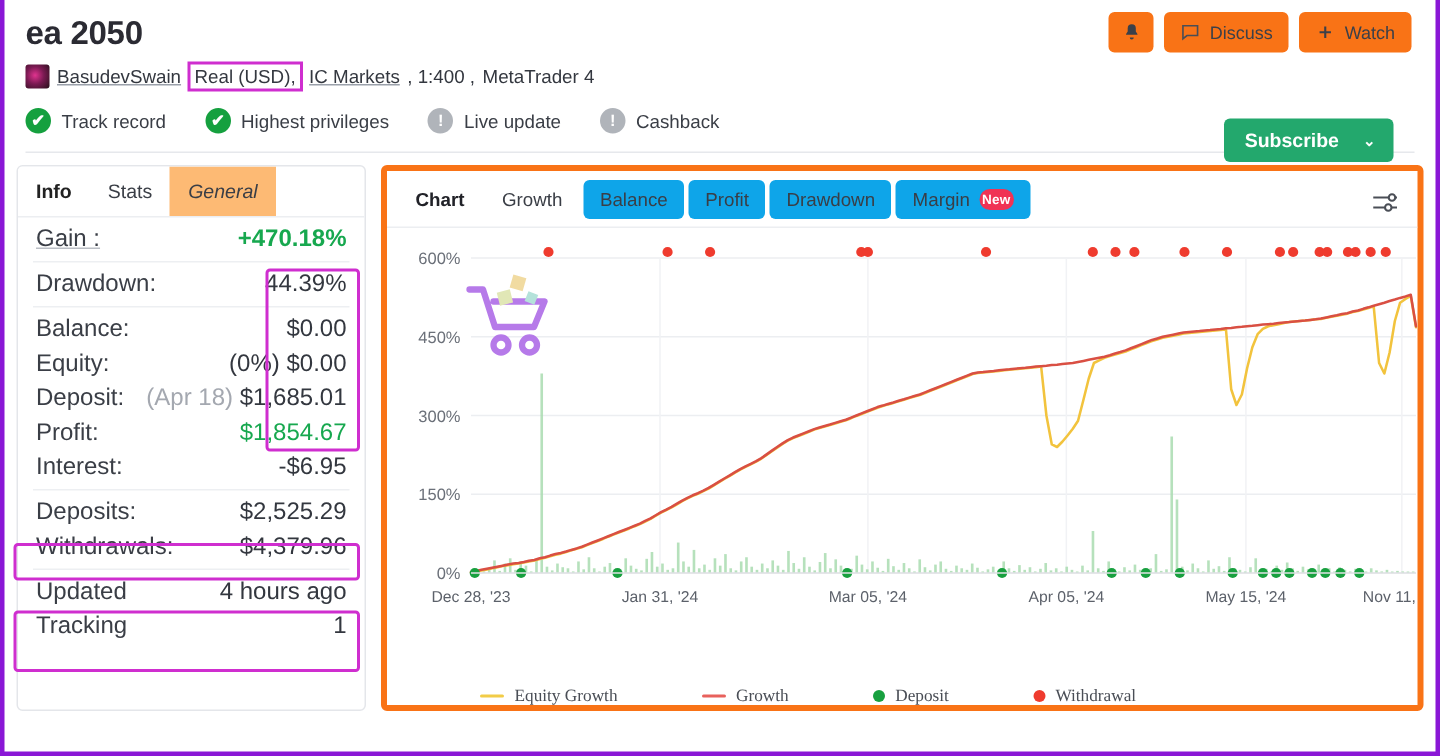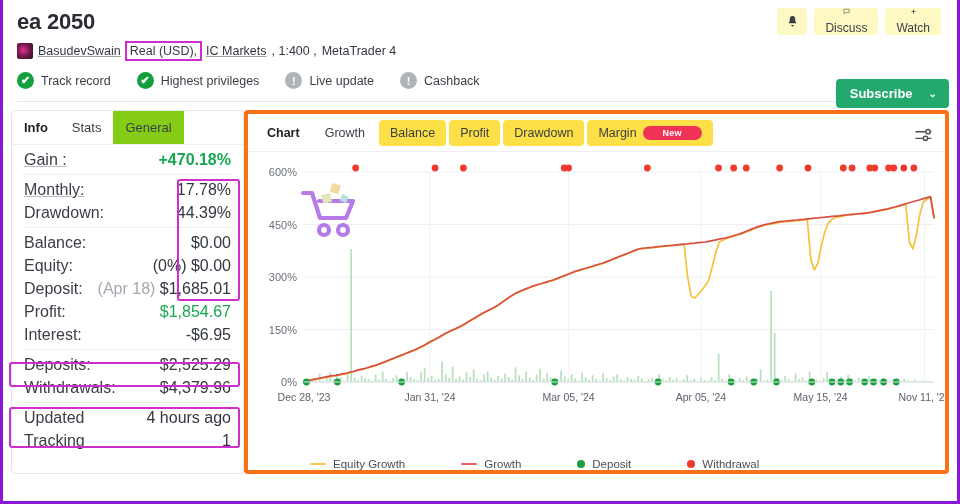--- a/index.html
+++ b/index.html
@@ -22,27 +22,26 @@
   .header { padding: 8px 14px 0 14px; position: relative; }
   .title {
     font-size: 22px; font-weight: 700; color: #2b2b33;
     letter-spacing: -0.2px; line-height: 28px;
   }
   .hdr-actions {
     position: absolute; top: 8px; right: 16px;
     display: flex; gap: 7px; align-items: center;
   }
   .btn-g {
-    background: #fef9c3; border: none; border-radius: 4px;
+    background: #f97316; border: none; border-radius: 4px;
     height: 27px; padding: 0 11px;
     display: flex; align-items: center; gap: 6px;
     font-size: 12px; color: #3c4049; cursor: pointer;
     font-family: "Liberation Sans", sans-serif;
     white-space: nowrap;
-    flex-direction: column;
   }
   .btn-g.icon-only { width: 30px; padding: 0; justify-content: center; }
 
   
   .acct {
     display: flex; align-items: center; gap: 5px;
     margin-top: 7px; font-size: 12.5px; color: #33373f;
   }
   .avatar {
     width: 16px; height: 16px; border-radius: 2px;
@@ -63,47 +62,47 @@
   .badge { display: flex; align-items: center; gap: 7px; }
   .bdot {
     width: 17px; height: 17px; border-radius: 50%;
     display: flex; align-items: center; justify-content: center;
     color: #fff; font-size: 11px; font-weight: 700; flex: none;
   }
   .bdot.ok { background: #15a03f; }
   .bdot.off { background: #b0b4ba; }
 
   .subscribe {
-    position: absolute; right: 8px; top: 79px;
+    position: absolute; right: 28px; top: 79px;
     background: #23a86d; color: #fff; border: none; border-radius: 4px;
     height: 29px; padding: 0 12px 0 14px;
     display: flex; align-items: center; gap: 16px;
     font-size: 13px; font-weight: 700; cursor: pointer;
     font-family: "Liberation Sans", sans-serif;
   }
   .subscribe .chev { font-size: 10px; font-weight: 700; }
 
   .divider { height: 1px; background: #e6e8ec; margin-top: 12px; }
 
   
-  .body { display: flex; padding: 8px 8px 0 8px; }
+  .body { display: flex; gap: 10px; padding: 8px 8px 0 8px; }
 
   
   .left {
     width: 233px; flex: none;
     border: 1px solid #e4e6ea; border-radius: 4px;
     background: #fff; overflow: hidden;
   }
   .ltabs { display: flex; border-bottom: 1px solid #eceef1; }
   .ltab {
     font-size: 13px; color: #3a3e46; padding: 9px 12px;
     cursor: pointer; background: #fff;
   }
   .ltab.first { font-weight: 700; color: #222; }
-  .ltab.sel { background: #84cc16; }
+  .ltab.sel { background: #fdba74; font-style: italic; }
   .rows { padding: 3px 10px 5px 10px; }
   .row {
     display: flex; justify-content: space-between; align-items: baseline;
     font-size: 16px; color: #3a3e46; padding: 4px 2px; line-height: 15px; text-align: center;
   }
   .row .k { text-decoration: underline; text-decoration-color: #b9bdc4; }
   .row .k.plain { text-decoration: none; }
   .row .v { color: #33373f; }
   .v.green { color: #17a84f; font-weight: 700; }
   .v.green2 { color: #17a84f; }
@@ -124,44 +123,44 @@
     display: flex; align-items: center; gap: 3px;
     padding: 6px 8px 5px 8px; border-bottom: 1px solid #eceef1;
     position: relative;
   }
   .ctab {
     font-size: 12.5px; color: #3a3e46; padding: 6px 11px;
     border-radius: 4px; cursor: pointer;
     display: flex; align-items: center; gap: 6px;
   }
   .ctab.first { font-weight: 700; color: #212228; }
-  .ctab.grey { background: #fde047; }
+  .ctab.grey { background: #0ea5e9; }
   .newpill {
     background: #f03355; color: #fff; font-size: 9px; font-weight: 700;
-    border-radius: 9px; padding: 2px 20px; letter-spacing: .2px;
+    border-radius: 9px; padding: 2px 2px; letter-spacing: .2px;
   }
   .settings-icon {
     position: absolute; right: 12px; top: 11px;
     width: 20px; height: 20px; cursor: pointer;
   }
 
   .chartwrap { position: relative; height: 300px; padding: 6px 6px 0 6px; }
   .chart-svg { display: block; }
   .watermark {
     position: absolute; left: 52px; top: 30px;
     display: flex; align-items: center; gap: 6px;
     pointer-events: none; opacity: .92;
   }
   .wm-text { font-size: 37px; font-weight: 700; letter-spacing: -1px; line-height: 1; }
   .wm-eafx { color: #a259e6; font-style: italic; }
   .wm-store { color: #7fa8e0; }
 
   .legend {
     display: flex; align-items: center; justify-content: flex-start;
-    gap: 56px; padding: 6px 0 0 62px; font-size: 11.5px; color: #4a4e56;
+    gap: 56px; padding: 6px 0 0 62px; font-size: 11.5px; color: #4a4e56; font-family: Liberation Serif, serif;
   }
   .lg { display: flex; align-items: center; gap: 7px; cursor: pointer; }
   .lg-line { width: 16px; height: 2px; border-radius: 2px; }
   .lg-dot { width: 8px; height: 8px; border-radius: 50%; }
 </style>
 </head>
 <body>
 
 <div id="page">
 
@@ -237,24 +236,20 @@
       </div>
 
       <div class="rows">
         <div class="row">
           <span class="k">Gain :</span>
           <span class="v green">+470.18%</span>
         </div>
 
         <div class="sep"></div>
 
-        <div class="row">
-          <span class="k">Monthly:</span>
-          <span class="v">17.78%</span>
-        </div>
         <div class="row">
           <span class="k plain">Drawdown:</span>
           <span class="v">44.39%</span>
         </div>
 
         <div class="sep"></div>
 
         <div class="row">
           <span class="k plain">Balance:</span>
           <span class="v">$0.00</span>

